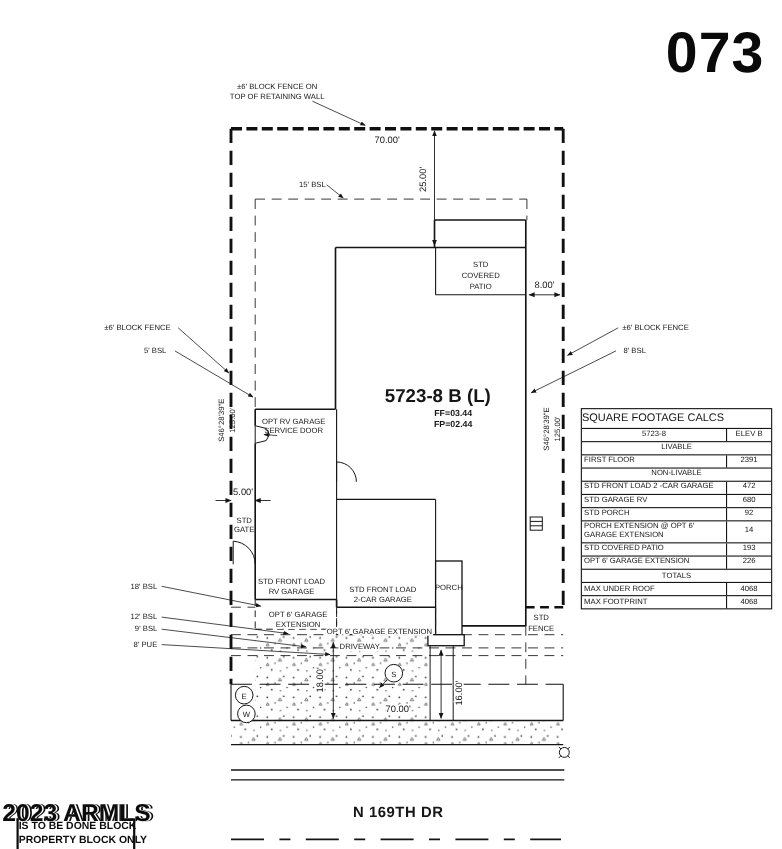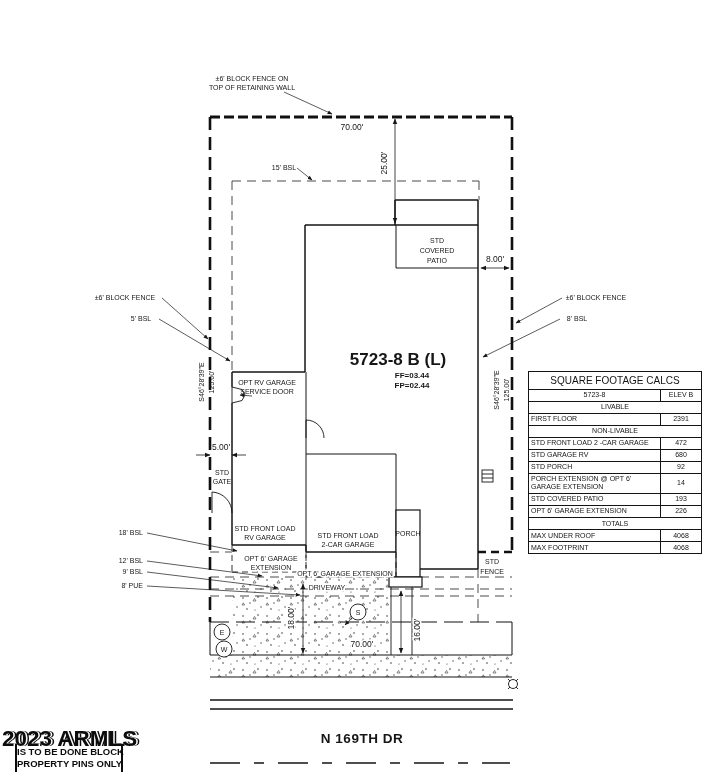--- a/index.html
+++ b/index.html
@@ -18,21 +18,21 @@
   .model{font-size:17px;font-weight:600;}
   .ff{font-size:8px;font-weight:600;}
   .street{font-size:13.5px;font-weight:600;letter-spacing:.5px;}
   .masked{paint-order:stroke;stroke:#ffffff;stroke-width:3px;}
   
   .sft{
     position:absolute;left:528px;top:371px;width:172px;
     border:1.5px solid #141414;background:#fff;
     font-size:7px;line-height:1.15;color:#141414;
   }
-  .sft-title{font-size:10px;text-align:center;padding:3px 0 2px 0;}
+  .sft-title{font-size:10px;padding:3px 0 2px 0;}
   .sft-sec{text-align:center;border-top:1px solid #141414;padding:1.5px 0;}
   .sft-row{display:flex;border-top:1px solid #141414;align-items:stretch;}
   .sft-row .lab{flex:1;padding:1.5px 2px;border-right:1px solid #141414;}
   .sft-row .val{width:40px;display:flex;align-items:center;justify-content:center;text-align:center;}
   .sft-row.split .lab{text-align:center;}
   
   .watermark{
     position:absolute;left:2px;top:726px;font-size:22px;font-weight:700;
     letter-spacing:0px;color:#0c0c0c;transform:scaleX(1.02);transform-origin:left;
     text-shadow:1.5px 0 0 #ffffff,3px 0 0 #0c0c0c;white-space:nowrap;
@@ -42,20 +42,21 @@
     border-left:2.5px solid #0c0c0c;border-right:2.5px solid #0c0c0c;
     font-size:9.5px;font-weight:600;text-align:center;line-height:1.25;
     color:#0c0c0c;white-space:nowrap;padding-top:2px;
   }
 </style>
 </head>
 <body>
 
 <div class="sheet">
 
+  <div class="sheet-number">073</div>
 
   <svg class="plan" width="711" height="772" viewBox="0 0 711 772">
     <defs>
       <marker id="arr" viewBox="0 0 10 10" refX="9" refY="5" markerWidth="7" markerHeight="7" orient="auto-start-reverse">
         <path d="M0,1 L10,5 L0,9 z" fill="#161616"></path>
       </marker>
       <pattern id="stip" width="24" height="18" patternUnits="userSpaceOnUse">
         <circle cx="3" cy="4" r="0.8" fill="#3a3a3a"></circle>
         <circle cx="10" cy="9" r="0.7" fill="#3a3a3a"></circle>
         <circle cx="18" cy="3" r="0.8" fill="#3a3a3a"></circle>
@@ -301,16 +302,16 @@
     </div>
     <div class="sft-row">
       <span class="lab">MAX FOOTPRINT</span>
       <span class="val">4068</span>
     </div>
   </div>
 
   <div class="watermark">2023 ARMLS</div>
   <div class="note-box">
     <div>IS TO BE DONE BLOCK</div>
-    <div>PROPERTY PINS ONLY</div>
+    <div>PROPERTY BLOCK ONLY</div>
   </div>
 
 </div>
 
 </body></html>

